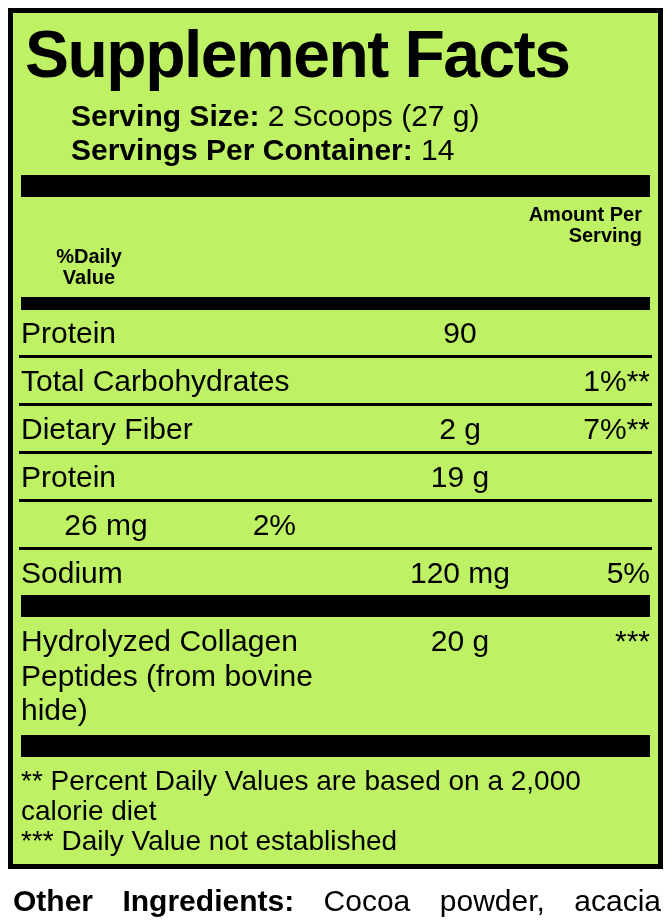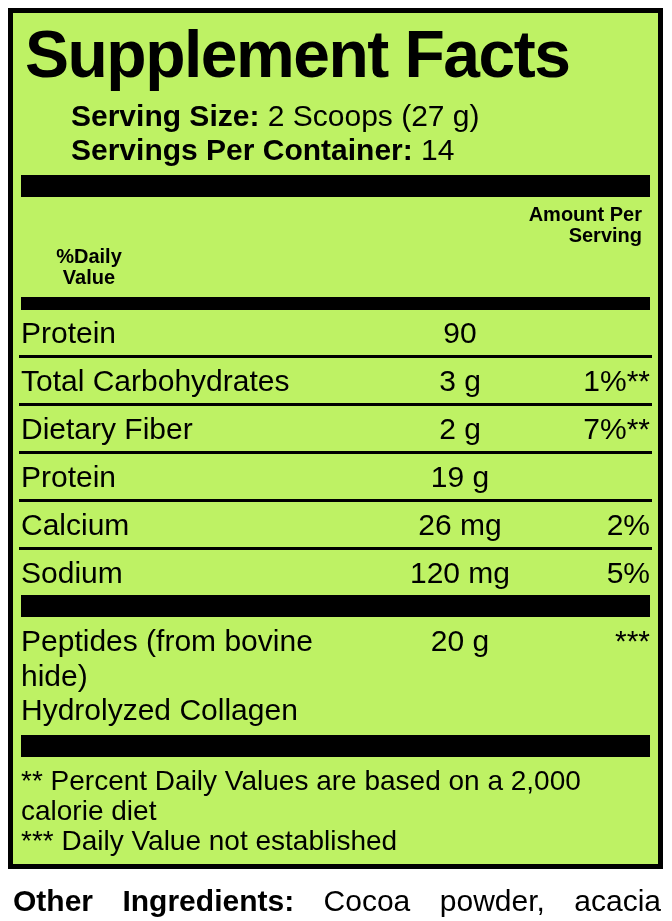--- a/index.html
+++ b/index.html
@@ -110,54 +110,52 @@
     <div class="bar bar-md"></div>
 
     <div class="row sep">
       <div class="cell-name">Protein</div>
       <div class="cell-amt">90</div>
       <div class="cell-dv"></div>
     </div>
 
     <div class="row sep">
       <div class="cell-name">Total Carbohydrates</div>
-      <div class="cell-amt">3 g</div>
       <div class="cell-dv">1%**</div>
     </div>
 
     <div class="row sep">
       <div class="cell-name">Dietary Fiber</div>
       <div class="cell-amt">2 g</div>
       <div class="cell-dv">7%**</div>
     </div>
 
     <div class="row sep">
       <div class="cell-name">Protein</div>
       <div class="cell-amt">19 g</div>
       <div class="cell-dv"></div>
     </div>
 
     <div class="row sep">
-      <div class="cell-name">Calcium</div>
       <div class="cell-amt">26 mg</div>
       <div class="cell-dv">2%</div>
     </div>
 
     <div class="row">
       <div class="cell-name">Sodium</div>
       <div class="cell-amt">120 mg</div>
       <div class="cell-dv">5%</div>
     </div>
 
     <div class="bar bar-lg"></div>
 
     <div class="row collagen">
       <div class="cell-name">
+        <div>Hydrolyzed Collagen</div>
         <div>Peptides (from bovine hide)</div>
-        <div>Hydrolyzed Collagen</div>
       </div>
       <div class="cell-amt">20 g</div>
       <div class="cell-dv">***</div>
     </div>
 
     <div class="bar bar-lg"></div>
 
     <div class="footnotes">
       <p>** Percent Daily Values are based on a 2,000 calorie diet</p>
       <p>*** Daily Value not established</p>

